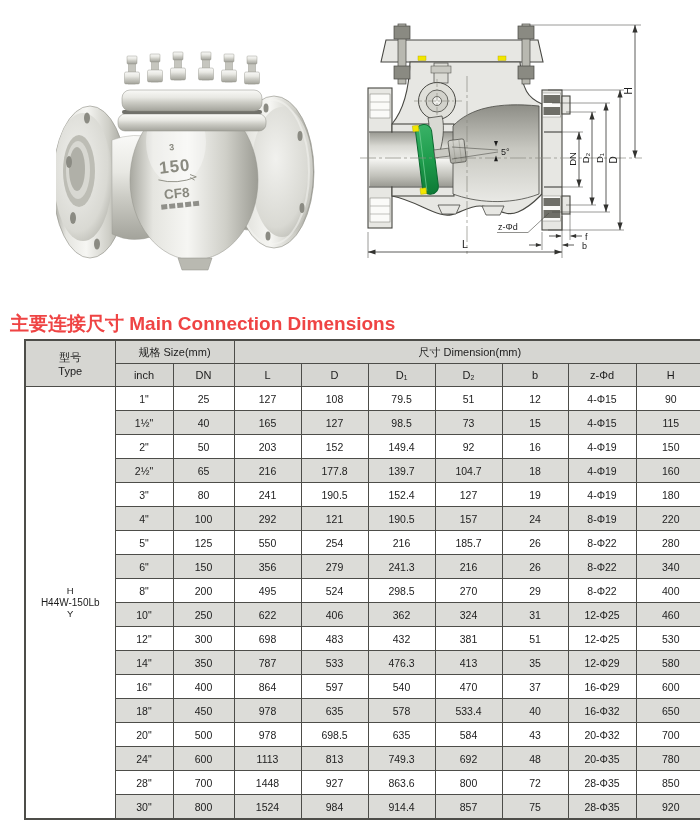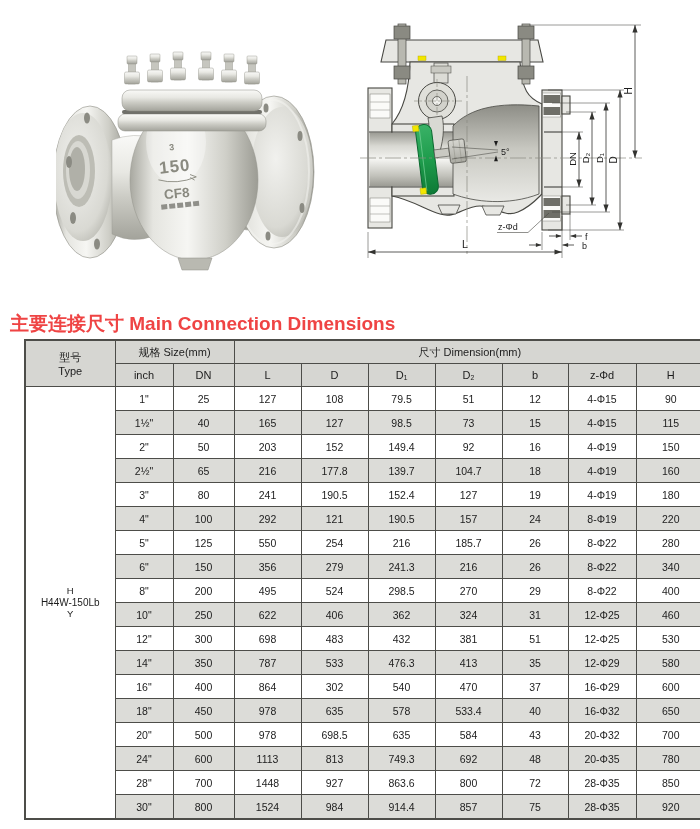--- a/index.html
+++ b/index.html
@@ -472,21 +472,21 @@
         <td>476.3</td>
         <td>413</td>
         <td>35</td>
         <td>12-Φ29</td>
         <td>580</td>
       </tr>
       <tr>
         <td>16"</td>
         <td>400</td>
         <td>864</td>
-        <td>302</td>
+        <td>597</td>
         <td>540</td>
         <td>470</td>
         <td>37</td>
         <td>16-Φ29</td>
         <td>600</td>
       </tr>
       <tr class="alt">
         <td>18"</td>
         <td>450</td>
         <td>978</td>

